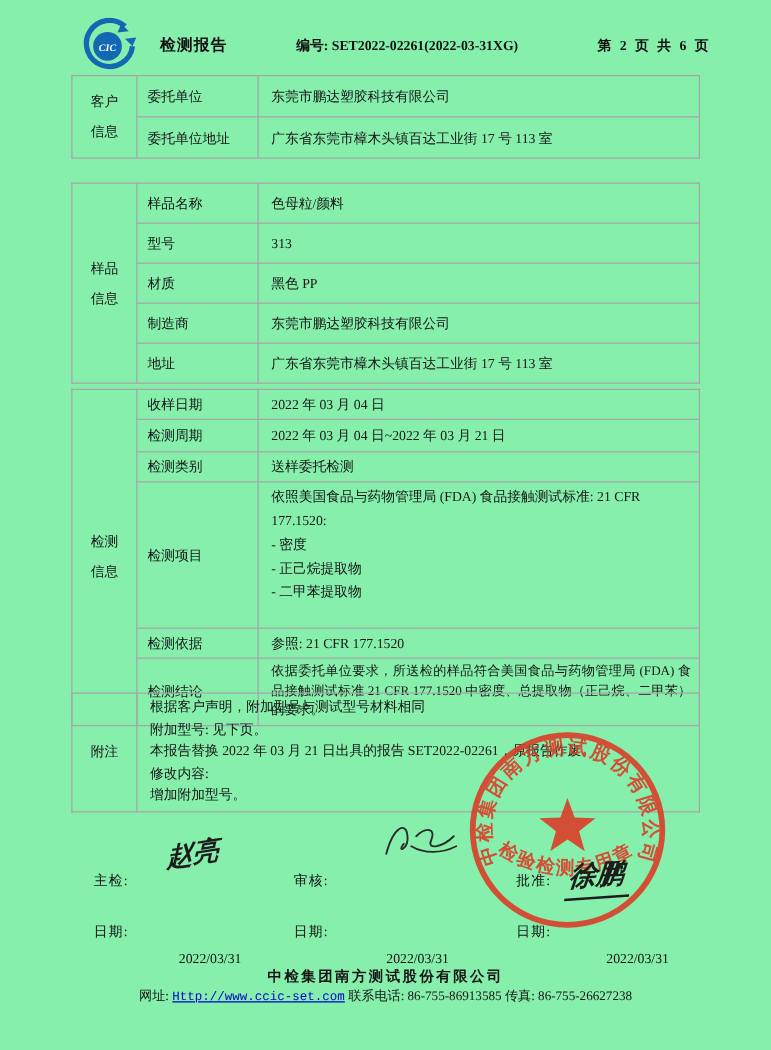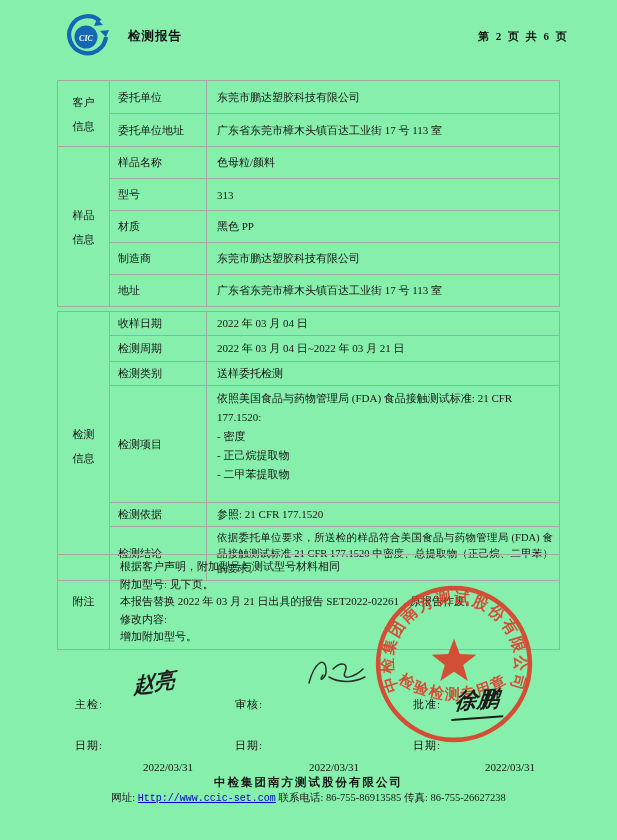--- a/index.html
+++ b/index.html
@@ -21,21 +21,21 @@
   .hdr-page{position:absolute;left:478px;top:17px;font-size:11px;font-weight:bold;letter-spacing:2px;}
 
   
   table.tbl{position:absolute;left:57px;width:503px;border-collapse:collapse;table-layout:fixed;
             font-size:11px;color:#151515;}
   table.tbl td{border:1px solid var(--border-gray);vertical-align:middle;overflow:hidden;}
   td.c1{text-align:center;font-size:11px;}
   td.c1 div{line-height:24px;}
   td.c2{padding-left:8px;}
   td.c3{padding-left:10px;padding-right:6px;}
-  .t1{top:80px;padding-left:32px;}  .t1 tr{height:33px;}
+  .t1{top:60px;padding-left:32px;}  .t1 tr{height:33px;}
   .t2{top:146px;} .t2 tr{height:32px;}
   .t3{top:311px;}
   .t4{top:554px;}
   .multiline{line-height:19px;padding-top:3px;padding-bottom:18px;}
   .conclusion{font-size:10.5px;line-height:15.5px;text-align:justify;padding-top:3px;padding-bottom:3px;margin-left:28px;}
   .notes-cell{line-height:17.5px;padding-top:3px;padding-bottom:3px;margin-top:32px;}
 
   
   .signoff{position:absolute;left:57px;top:645px;width:503px;height:120px;font-size:11px;}
   .sig-label{position:absolute;top:52px;font-weight:normal;letter-spacing:1px;z-index:1;}
@@ -66,20 +66,21 @@
 
   <div class="hdr">
     <svg class="logo" viewBox="0 0 48 44">
       <path d="M 36 7 A 18.5 18.5 0 1 0 42 23" fill="none" stroke="currentColor" stroke-width="4.2"></path>
       <polygon points="42,23 36,17 45,16" fill="currentColor"></polygon>
       <polygon points="33,5 39,11 30,12" fill="currentColor"></polygon>
       <circle cx="22" cy="23" r="11.5" fill="currentColor"></circle>
       <text x="22" y="26.5" text-anchor="middle" font-size="8" font-weight="bold" font-style="italic" fill="#ffffff">CIC</text>
     </svg>
     <div class="hdr-title">检测报告</div>
+    <div class="hdr-no"><span>编号: </span><span>SET2022-02261(2022-03-31XG)</span></div>
     <div class="hdr-page">第 2 页 共 6 页</div>
   </div>
 
   <table class="tbl t1">
     <colgroup>
         <col style="width:52px">
         <col style="width:97px">
         <col>
       </colgroup>
     <tbody>

